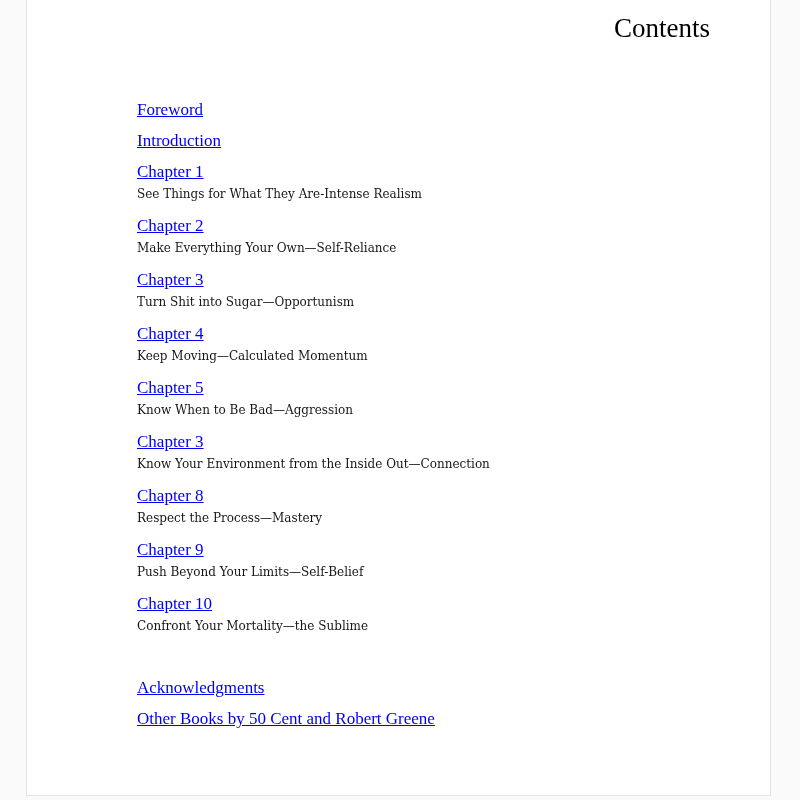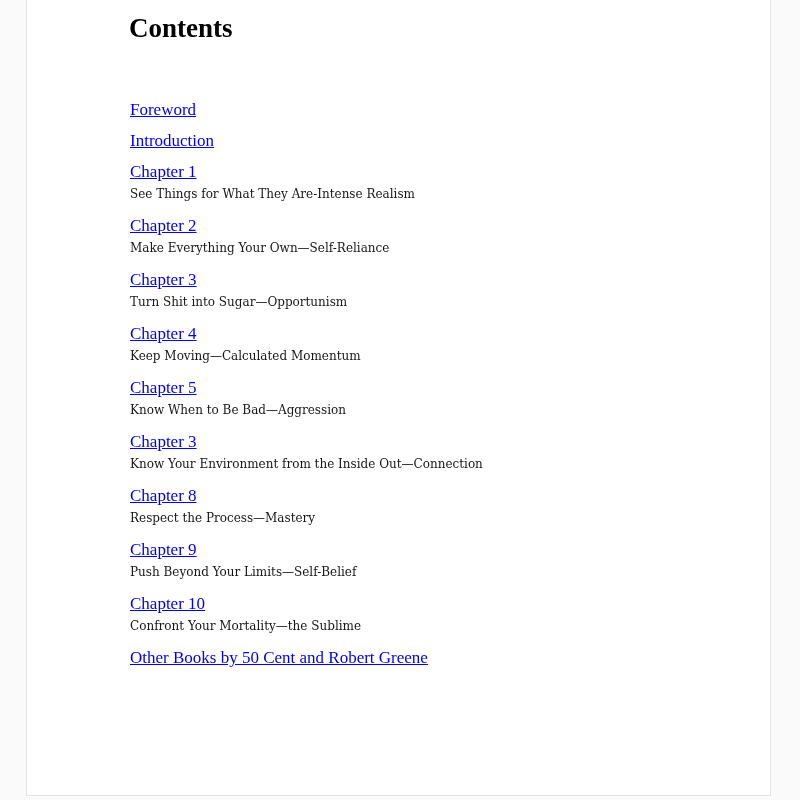--- a/index.html
+++ b/index.html
@@ -18,28 +18,29 @@
     height: 796px;
     box-sizing: border-box;
     background: var(--page-bg, #ffffff);
     border-left: 1px solid var(--page-border, #e4e4e4);
     border-right: 1px solid var(--page-border, #e4e4e4);
     border-bottom: 1px solid var(--page-border, #e4e4e4);
     padding: 12px 60px 0 102px;
   }
   h1.contents-title {
     font-family: "Liberation Serif", serif;
-    font-weight: bold;
+    font-weight: normal;
     font-size: 27px;
     line-height: 32px;
     color: #000000;
     margin: 0 0 55px 0;
+    text-align: right;
   }
   .toc-list {
-    margin: 1px;
+    margin: 8px;
   }
   p.toc-entry {
     margin: 10px 0;
     font-size: 17px;
     line-height: 21px;
   }
   p.toc-entry.gap-before {
     margin-top: 40px;
   }
   a.toc-link {
@@ -65,15 +66,16 @@
       <p class="toc-entry"><a class="toc-link" href="#">Introduction</a></p>
       <p class="toc-entry"><a class="toc-link" href="#">Chapter 1</a><br><span class="toc-subtitle">See Things for What They Are-Intense Realism</span></p>
       <p class="toc-entry"><a class="toc-link" href="#">Chapter 2</a><br><span class="toc-subtitle">Make Everything Your Own—Self-Reliance</span></p>
       <p class="toc-entry"><a class="toc-link" href="#">Chapter 3</a><br><span class="toc-subtitle">Turn Shit into Sugar—Opportunism</span></p>
       <p class="toc-entry"><a class="toc-link" href="#">Chapter 4</a><br><span class="toc-subtitle">Keep Moving—Calculated Momentum</span></p>
       <p class="toc-entry"><a class="toc-link" href="#">Chapter 5</a><br><span class="toc-subtitle">Know When to Be Bad—Aggression</span></p>
       <p class="toc-entry"><a class="toc-link" href="#">Chapter 3</a><br><span class="toc-subtitle">Know Your Environment from the Inside Out—Connection</span></p>
       <p class="toc-entry"><a class="toc-link" href="#">Chapter 8</a><br><span class="toc-subtitle">Respect the Process—Mastery</span></p>
       <p class="toc-entry"><a class="toc-link" href="#">Chapter 9</a><br><span class="toc-subtitle">Push Beyond Your Limits—Self-Belief</span></p>
       <p class="toc-entry"><a class="toc-link" href="#">Chapter 10</a><br><span class="toc-subtitle">Confront Your Mortality—the Sublime</span></p>
+      <p class="toc-entry gap-before"><a class="toc-link" href="#">Acknowledgments</a></p>
       <p class="toc-entry"><a class="toc-link" href="#">Other Books by 50 Cent and Robert Greene</a></p>
     </div>
 </div>
 
 </body></html>

